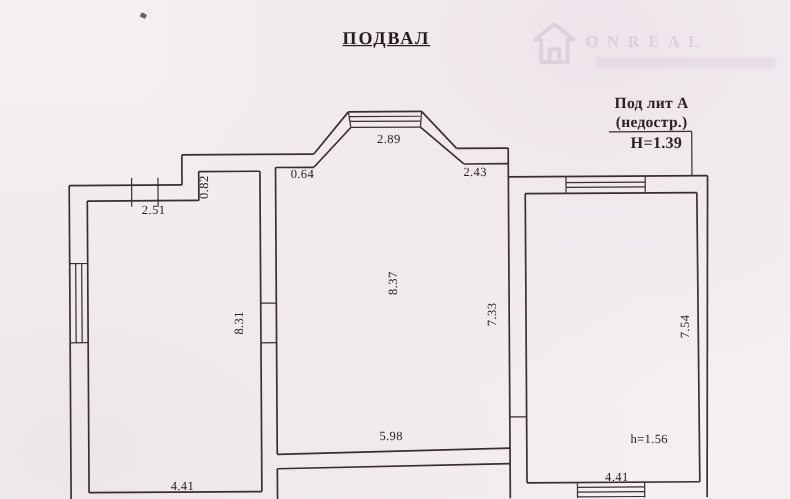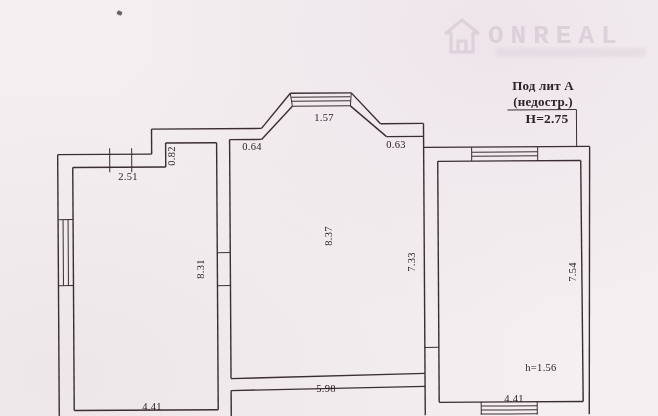--- a/index.html
+++ b/index.html
@@ -35,22 +35,22 @@
     color:#241c21;
   }
   .ann{font-weight:bold;font-size:13px;color:#2d2227;letter-spacing:.2px;text-align:center;}
   .ann-h{font-size:13.5px;}
   .watermark{
     position:absolute;left:444px;top:10px;width:210px;height:52px;
     display:flex;align-items:center;gap:8px;
     pointer-events:none;
   }
   .wm-text{
-    font-family:Liberation Mono, monospace;
-    font-weight:bold;font-size:26px;letter-spacing:7px;
+    font-family:Liberation Serif, serif;
+    font-weight:bold;font-size:14px;letter-spacing:7px;
     color:rgba(196,176,194,.40);
   }
   .wm-bar{
     position:absolute;left:52px;top:38px;width:150px;height:9px;
     background:rgba(205,188,203,.22);filter:blur(1px);
   }
   .speck{position:absolute;left:117px;top:11px;width:5px;height:4px;
     background:#4a3d42;transform:rotate(25deg);border-radius:1px;opacity:.8;}
 </style>
 </head>
@@ -145,32 +145,33 @@
       <line x1="217" y1="285" x2="230" y2="285"></line>
       <line x1="424" y1="348" x2="438" y2="348"></line>
     </g>
 
     <g class="t">
       <line x1="508" y1="111" x2="577" y2="111"></line>
       <line x1="577" y1="111" x2="577" y2="148"></line>
     </g>
   </svg>
 
+  <div class="label title" style="left:322px;top:33px;">ПОДВАЛ</div>
 
   <div class="label ann" style="left:543px;top:86px;">Под лит А</div>
   <div class="label ann" style="left:543px;top:102px;">(недостр.)</div>
-  <div class="label ann ann-h" style="left:547px;top:119px;">Н=2.75</div>
+  <div class="label ann ann-h" style="left:547px;top:119px;">Н=1.39</div>
 
-  <div class="label" style="left:324px;top:117px;">1.57</div>
+  <div class="label" style="left:324px;top:117px;">2.89</div>
   <div class="label" style="left:252px;top:146px;">0.64</div>
-  <div class="label" style="left:396px;top:144px;">0.63</div>
+  <div class="label" style="left:396px;top:144px;">2.43</div>
   <div class="label v" style="left:171px;top:156px;">0.82</div>
   <div class="label" style="left:128px;top:176px;">2.51</div>
   <div class="label v" style="left:200px;top:269px;">8.31</div>
   <div class="label v" style="left:328px;top:236px;">8.37</div>
   <div class="label v" style="left:411px;top:262px;">7.33</div>
   <div class="label v" style="left:572px;top:272px;">7.54</div>
-  <div class="label" style="left:326px;top:388px;">5.98</div>
+  <div class="label" style="left:326px;top:364px;">5.98</div>
   <div class="label" style="left:152px;top:406px;">4.41</div>
   <div class="label" style="left:541px;top:367px;">h=1.56</div>
   <div class="label" style="left:514px;top:398px;">4.41</div>
 
 </div>
 
 </body></html>

